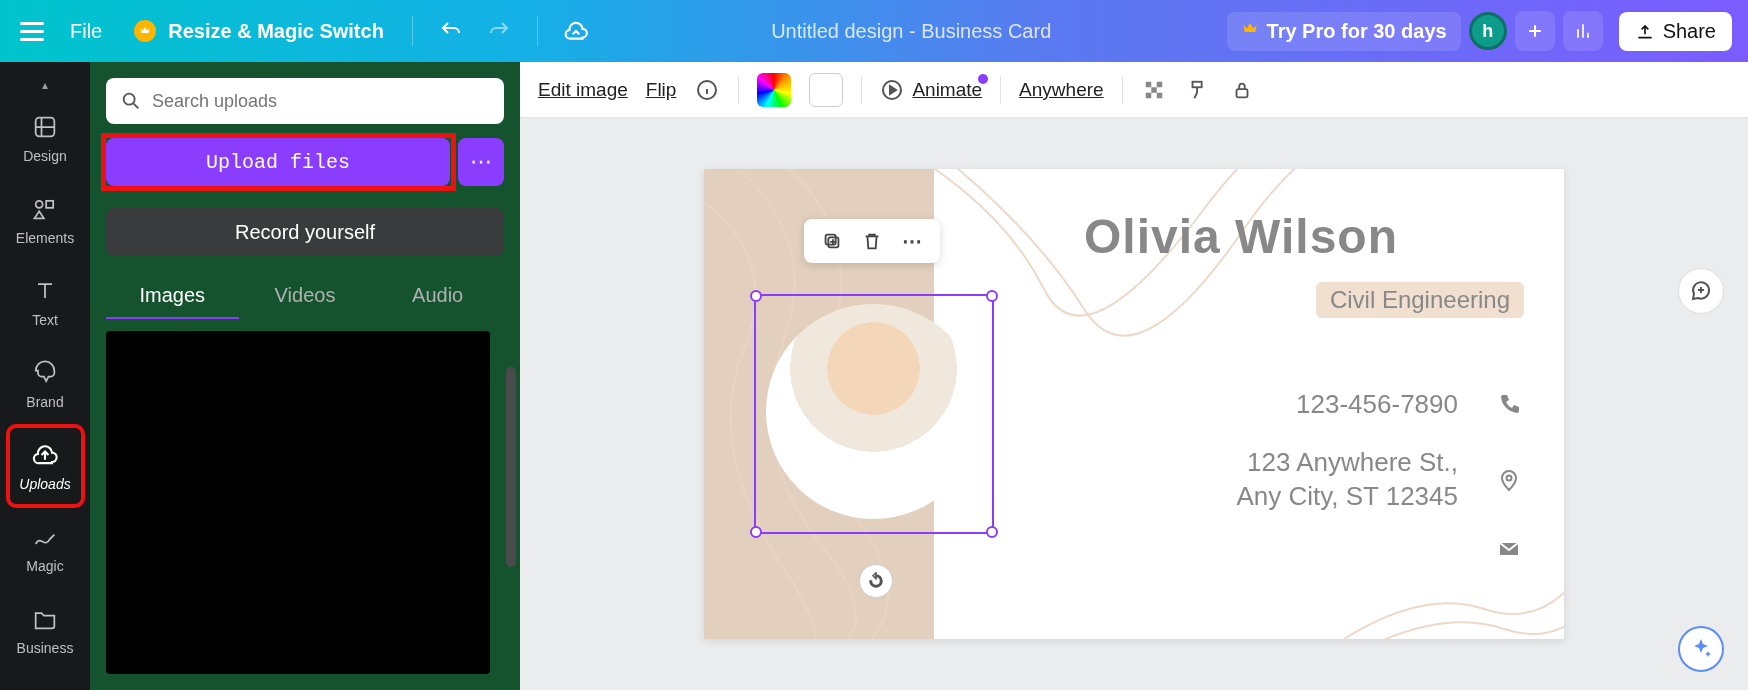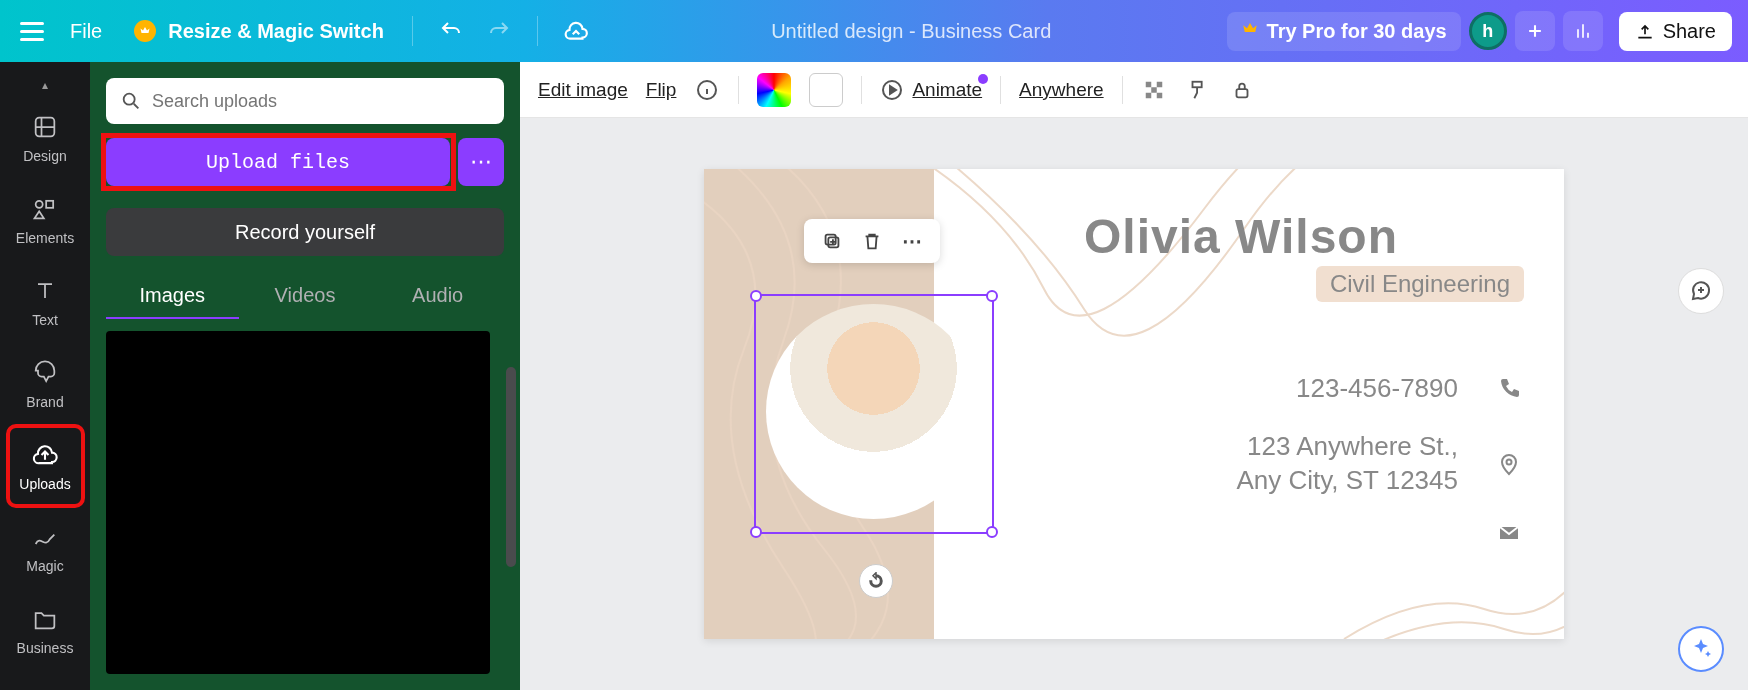--- a/index.html
+++ b/index.html
@@ -21,21 +21,21 @@
 .share-btn { background:#fff; color:#111; border-radius:8px; padding:8px 16px; display:flex; align-items:center; gap:8px; font-size:20px; font-weight:500; margin-left:8px;}
 
 
 .main { display:flex; height: calc(690px - 62px); }
 
 
 .rail { width: 90px; background:#18191b; display:flex; flex-direction:column; align-items:center; padding-top:14px; gap:2px; color:#c0c0c3; }
 .rail-item { width:75px; height:80px; display:flex; flex-direction:column; align-items:center; justify-content:center; gap:6px; border-radius:8px; font-size:14px; cursor:pointer; position:relative;}
 .rail-item.active { color:#fff; }
 .rail-item .ricon { height:30px; display:flex; align-items:center; justify-content:center; }
-.rail-item.highlighted { outline: 4px solid #e11; outline-offset: -2px; }
+.rail-item.highlighted { outline: 4px solid #e11; outline-offset: -2px; font-style: italic; }
 .rail-collapse { width:100%; height:18px; display:flex; align-items:center; justify-content:center; color:#999; font-size:12px; cursor:pointer; margin-bottom:2px;}
 
 
 .panel { width: 430px; background:#14532d; padding:16px; display:flex; flex-direction:column; position:relative; }
 .search { background:#fff; border-radius:8px; height:46px; display:flex; align-items:center; padding:0 14px; gap:10px; }
 .search input { border:none; outline:none; font-size:18px; flex:1; background:transparent; }
 .upload-row { display:flex; gap:8px; margin-top:14px; position:relative;}
 .upload-btn { flex:1; background:#8b3dff; color:#fff; border:none; border-radius:8px; height:48px; font-size:20px; font-weight:500; cursor:pointer;font-family:Liberation Mono, monospace; }
 .upload-highlight { position:absolute; top:-5px; left:-5px; right:48px; bottom:-5px; border:5px solid #e11; pointer-events:none; }
 .more-btn { width:46px; height:48px; background:#8b3dff; border-radius:8px; display:flex; align-items:center; justify-content:center; color:#fff; font-size:22px; cursor:pointer;}
@@ -67,21 +67,21 @@
 .sel-handle { position:absolute; width:12px; height:12px; background:#fff; border:2px solid #8b3dff; border-radius:50%; }
 .photo { position:absolute; left:62px; top:135px; width:215px; height:215px; border-radius:50%; overflow:hidden; background:#f2e8de; }
 .photo-inner { width:100%; height:100%; background: radial-gradient(circle at 50% 30%, #f4d6b8 0 25%, #f0e8dc 25% 45%, #fff 45% 100%); }
 .rotate-handle { position:absolute; left:155px; top:395px; width:34px; height:34px; background:#fff; border-radius:50%; border:1px solid #ccc; display:flex; align-items:center; justify-content:center; }
 
 .floating-tb { position:absolute; left:100px; top:50px; background:#fff; border-radius:8px; box-shadow:0 2px 8px rgba(0,0,0,0.15); display:flex; gap:16px; padding:10px 16px; }
 .ftb-ic { width:24px; height:24px; display:flex; align-items:center; justify-content:center; cursor:pointer; color:#444;}
 
 .card-right { position:absolute; left:380px; top:40px; width:440px; color:#888; }
 .name { font-size:48px; font-weight:800; text-align:left; letter-spacing:1px; }
-.role { display:inline-block; float:right; clear:right; margin-top:2px; background:#f1dfd0; padding:4px 14px; border-radius:6px; font-size:24px; color:#888; }
+.role { display:inline-block; float:right; clear:right; margin-top:18px; background:#f1dfd0; padding:4px 14px; border-radius:6px; font-size:24px; color:#888; }
 .contact { clear:both; padding-top:70px; display:flex; flex-direction:column; gap:24px; align-items:flex-end; }
 .contact-row { display:flex; align-items:center; gap:36px; font-size:26px; }
 .contact-row .txt { text-align:right; line-height:1.3; }
 .c-icon { width:30px; display:flex; justify-content:center; color:#888;}
 
 .round-btn-right { position:absolute; right:24px; top:150px; width:46px; height:46px; border-radius:50%; background:#fff; border:1px solid #ddd; display:flex; align-items:center; justify-content:center; cursor:pointer;}
 .ai-fab { position:absolute; right:24px; bottom:18px; width:46px; height:46px; border-radius:50%; background:#fff; border:2px solid #5a8cff; display:flex; align-items:center; justify-content:center; cursor:pointer; color:#5a8cff;}
 </style>
 </head>
 <body>

